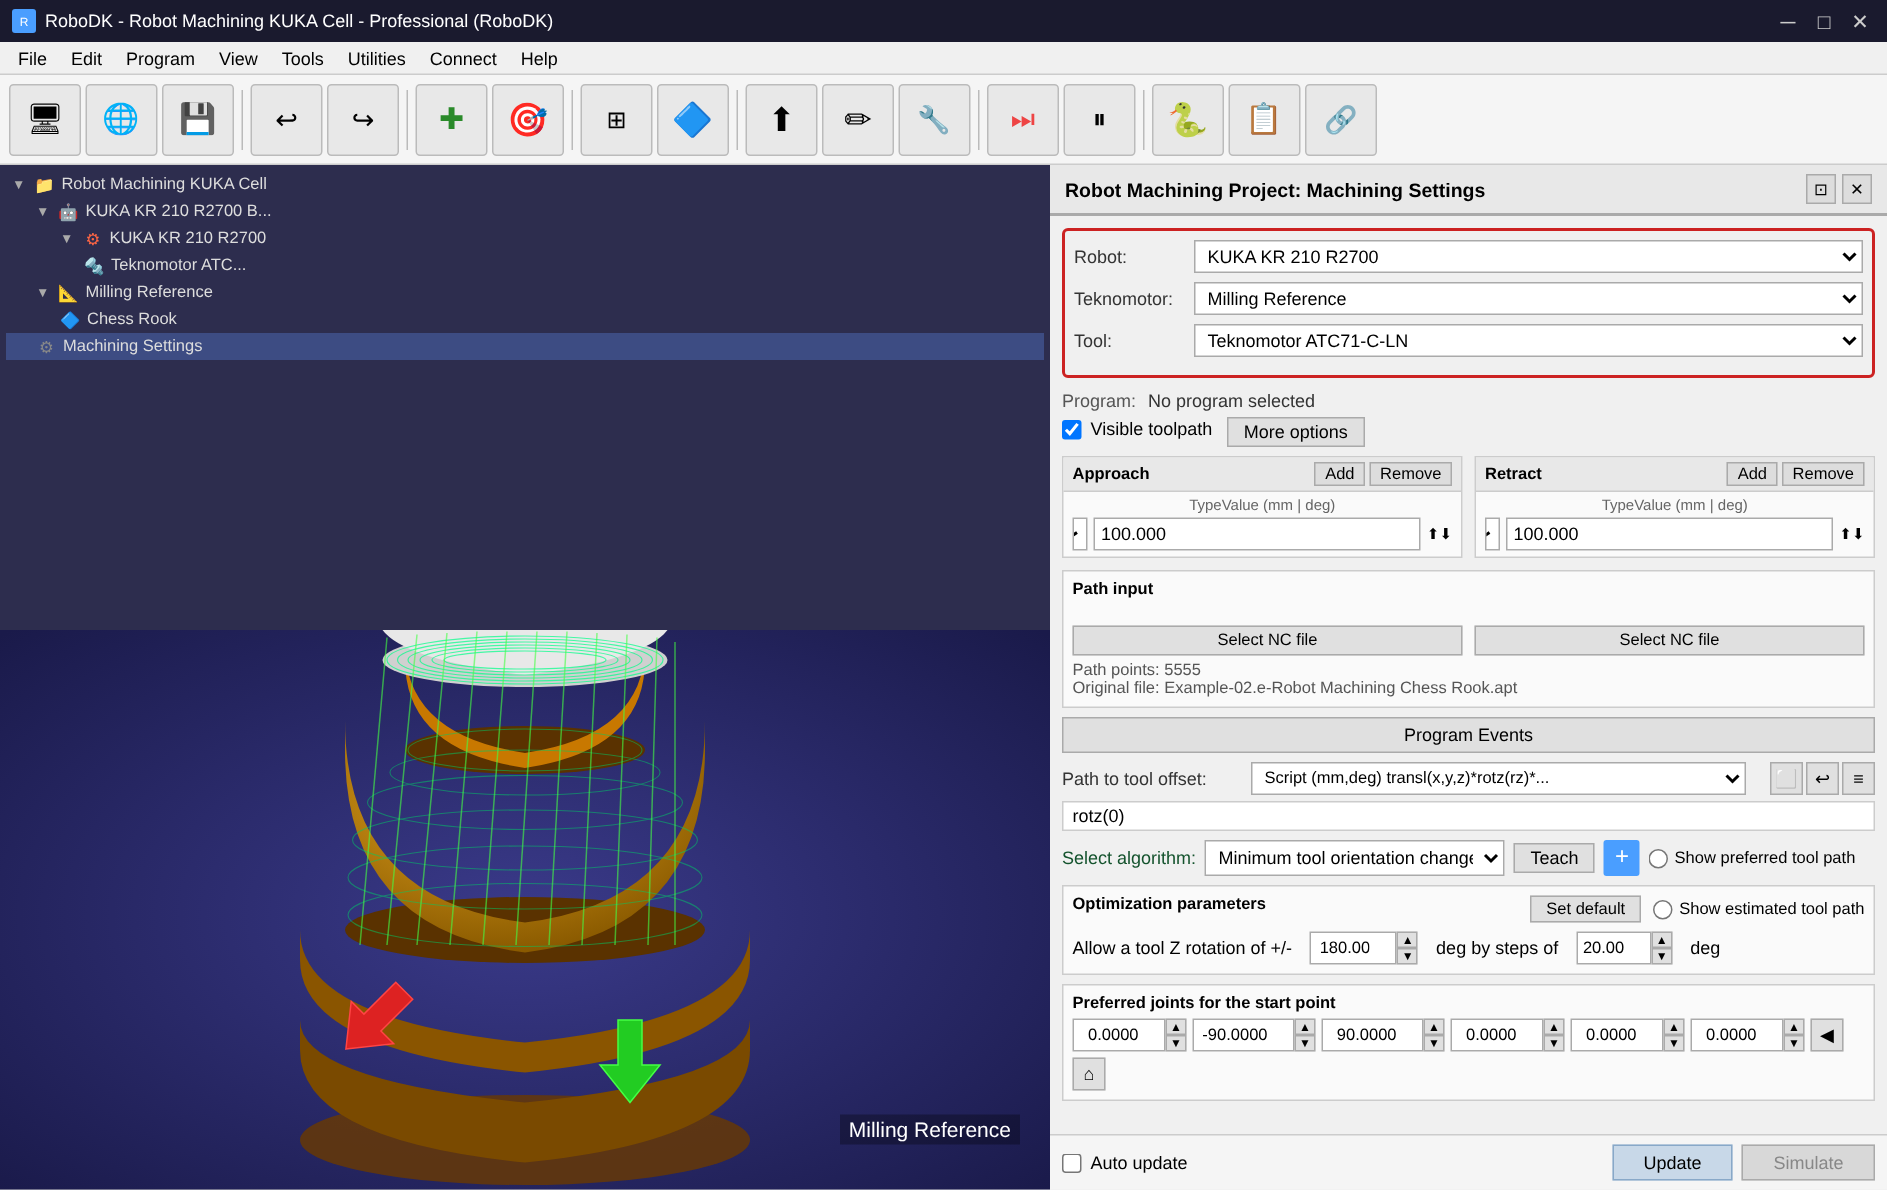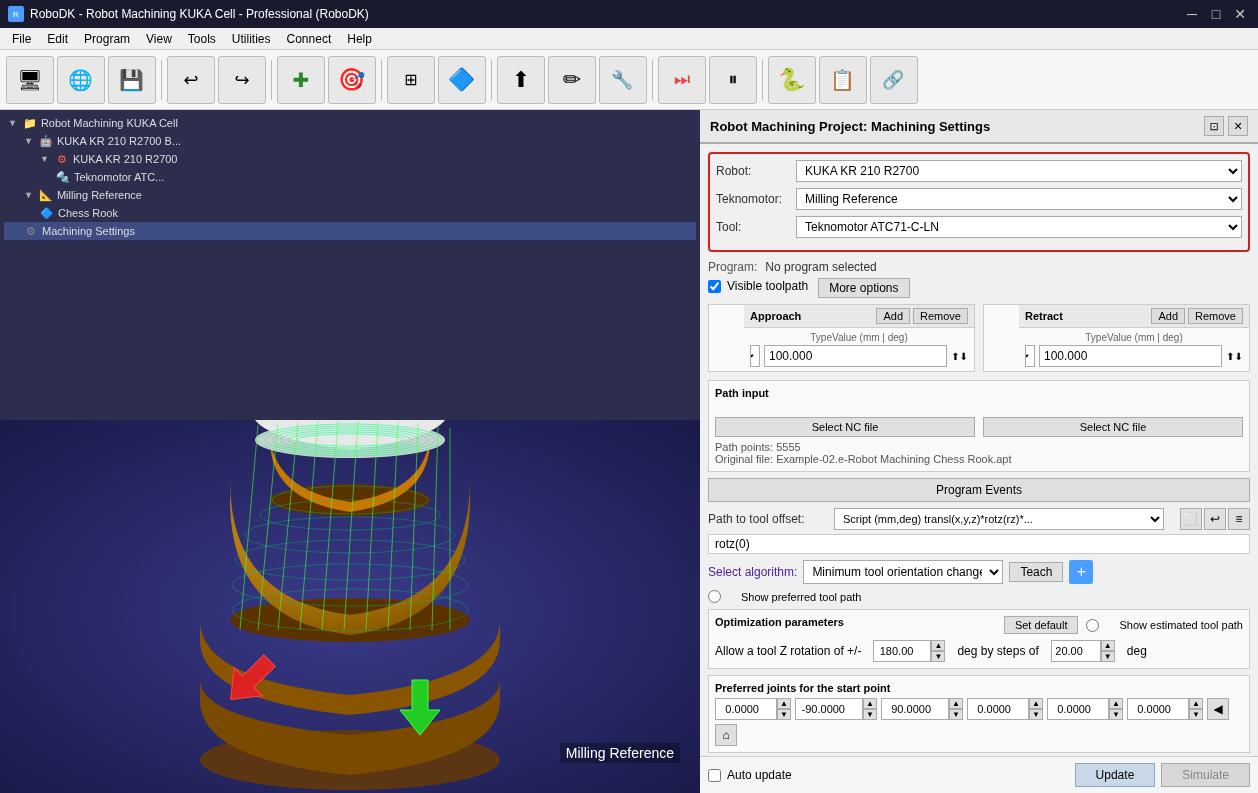--- a/index.html
+++ b/index.html
@@ -55,41 +55,41 @@
     .robot-section { border: 2px solid #cc2222; border-radius: 4px; padding: 6px; margin-bottom: 8px; }
 
     .program-row { display: flex; align-items: center; margin-bottom: 4px; }
     .program-label { font-size: 12px; color: #555; margin-right: 8px; }
     .program-value { color: #333; font-size: 12px; }
 
     .checkbox-row { display: flex; align-items: center; gap: 6px; margin-bottom: 4px; }
 
     
     .side-sections { display: flex; gap: 8px; margin-bottom: 8px; }
-    .approach-section, .retract-section { flex: 1; border: 1px solid #ccc; background: #fafafa; padding-left: 35px; }
+    .approach-section, .retract-section { flex: 1; border: 1px solid #ccc; background: #fafafa; }
     .section-header { display: flex; align-items: center; justify-content: space-between; background: #e8e8e8; padding: 3px 6px; border-bottom: 1px solid #ccc; font-weight: bold; font-size: 11px; }
     .section-btn { padding: 1px 6px; font-size: 11px; background: #ddd; border: 1px solid #aaa; cursor: pointer; }
     .section-content { padding: 4px 6px; }
     .col-headers { display: flex; justify-content: center; font-size: 10px; color: #666; margin-bottom: 2px; }
     .type-row { display: flex; align-items: center; gap: 4px; }
     .type-select { flex: 1; height: 22px; font-size: 11px; }
     .value-input { width: 70px; height: 22px; font-size: 11px; }
 
     
     .path-input-section { border: 1px solid #ccc; background: #fafafa; padding: 6px; margin-bottom: 6px; }
     .path-section-label { font-weight: bold; font-size: 11px; margin-bottom: 18px; }
     .path-btns { display: flex; gap: 8px; margin-bottom: 4px; }
     .path-btn { flex: 1; padding: 3px 6px; background: #e0e0e0; border: 1px solid #aaa; cursor: pointer; font-size: 11px; }
     .path-info { font-size: 11px; color: #555; }
 
     .program-events-btn { width: 100%; padding: 4px; background: #e0e0e0; border: 1px solid #aaa; cursor: pointer; font-size: 12px; margin-bottom: 6px; }
 
     
     .algo-row { display: flex; align-items: center; gap: 6px; margin-bottom: 6px; flex-wrap: wrap; }
-    .algo-label { font-size: 12px; color: #4c1d95; }
+    .algo-label { font-size: 12px; color: #14532d; }
     .algo-select { height: 24px; font-size: 12px; }
     .algo-btn { padding: 2px 10px; background: #e0e0e0; border: 1px solid #aaa; cursor: pointer; font-size: 12px; }
     .add-btn { width: 24px; height: 24px; background: #4a9eff; border: none; color: white; font-size: 16px; cursor: pointer; border-radius: 2px; }
 
     
     .opt-section { border: 1px solid #ccc; background: #fafafa; padding: 6px; margin-bottom: 6px; }
     .opt-header { font-weight: bold; font-size: 11px; margin-bottom: 6px; }
     .opt-row { display: flex; align-items: center; gap: 12px; font-size: 12px; flex-wrap: wrap; }
 
     
@@ -106,21 +106,21 @@
 
     
     .path-tool-row { display: flex; align-items: center; gap: 16px; margin-bottom: 4px; }
     .path-tool-label { font-size: 12px; color: #333; width: 110px; }
     .path-tool-select { flex: 1; height: 22px; font-size: 11px; }
     .path-tool-btns { display: flex; gap: 2px; }
     .icon-btn { width: 22px; height: 22px; background: #e0e0e0; border: 1px solid #aaa; cursor: pointer; display: flex; align-items: center; justify-content: center; font-size: 12px; }
     .path-tool-text { padding: 2px 6px; background: #fff; border: 1px solid #ccc; font-size: 12px; margin-bottom: 4px; }
 
     
-    .radio-row { display: flex; align-items: center; gap: 20px; font-size: 11px; }
+    .radio-row { display: flex; align-items: center; gap: 4px; font-size: 11px; }
 
     
     .spinbox { display: flex; align-items: center; }
     .spinbox input { height: 22px; font-size: 11px; text-align: right; border: 1px solid #aaa; background: #fff; }
     .spinbox-btns { display: flex; flex-direction: column; }
     .spinbox-btn { width: 14px; height: 11px; background: #e0e0e0; border: 1px solid #aaa; cursor: pointer; font-size: 8px; display: flex; align-items: center; justify-content: center; line-height: 1; }
 
     
     ::-webkit-scrollbar { width: 8px; }
     ::-webkit-scrollbar-track { background: #f0f0f0; }

